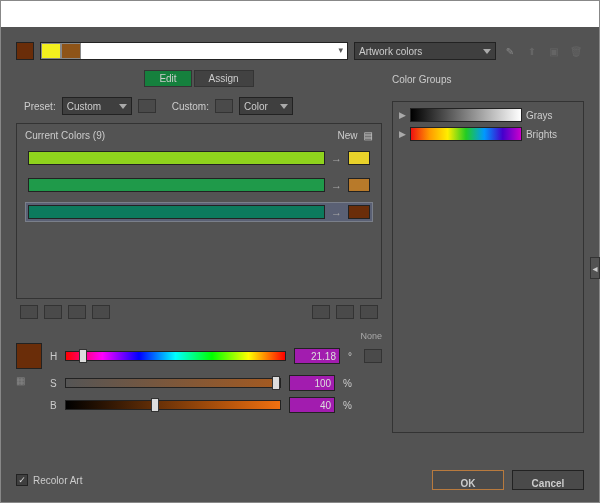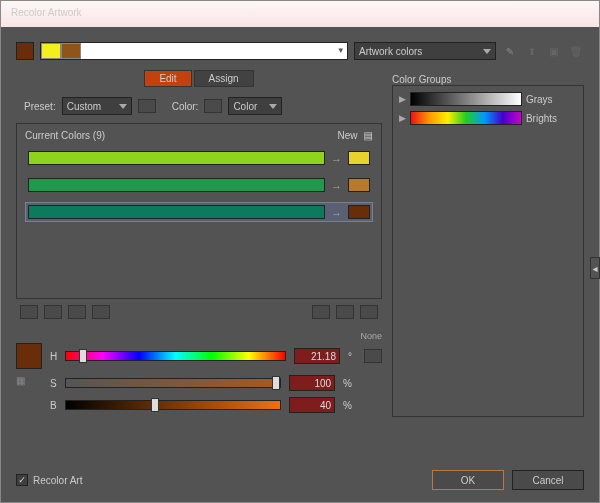--- a/index.html
+++ b/index.html
@@ -15,21 +15,21 @@
   .dropdown { background: #3f3f3f; border: 1px solid #222; height: 18px; display: flex; align-items: center; padding: 0 4px; }
   .dropdown .caret { margin-left: auto; width: 0; height: 0; border-left: 4px solid transparent; border-right: 4px solid transparent; border-top: 5px solid #aaa; }
   .icon-btn { width: 16px; height: 16px; display: flex; align-items: center; justify-content: center; color: #888; }
   .icon-btn.dim{ opacity:0.35;}
 
   .main-area { display: flex; gap: 10px; }
   .left-pane { flex: 1; }
   .right-pane { width: 192px; border-left: 0; }
 
   .tabs { display: flex; justify-content: center; gap: 2px; margin-bottom: 10px; }
-  .tab { padding: 2px 14px; background: #c2410c; border: 1px solid #343434; }
+  .tab { padding: 2px 14px; background: #15803d; border: 1px solid #343434; }
   .tab.active { background: #424242; }
 
   .row { display: flex; align-items: center; gap: 6px; margin-bottom: 8px; }
   .label { color: #ccc; }
 
   .color-list-box { border: 1px solid #333; background: #535353; padding: 6px 8px; margin-bottom: 6px; height: 176px; }
   .col-head { display: flex; justify-content: space-between; font-size: 9px; color: #aaa; }
   .color-row { display: flex; align-items: center; gap: 6px; margin-top: 7px; padding: 2px; border: 1px solid transparent;}
   .color-row.sel{ border:1px solid #7a7f8a; background:#5a6074;}
   .bar { flex: 1; height: 14px; border: 1px solid #222; }
@@ -37,41 +37,38 @@
   .newbox { width: 22px; height: 14px; border: 1px solid #222; }
 
   .toolrow { display: flex; gap: 6px; align-items: center; }
   .mini { width: 18px; height: 14px; background: #4a4a4a; border: 1px solid #333; }
 
   .slider-block { margin-top: 12px; }
   .slider-row { display: flex; align-items: center; gap: 8px; margin-bottom: 6px; }
   .big-swatch { width: 26px; height: 26px; border: 1px solid #222; }
   .slider { flex: 1; height: 10px; border: 1px solid #222; position: relative; }
   .slider .knob{ position:absolute; top:-3px; width:8px; height:14px; background:#ddd; border:1px solid #333;}
-  .valbox { width: 46px; height: 16px; background: #7f1d1d; border: 1px solid #222; text-align: right; padding: 1px 3px; color: #ddd; }
-
-  .groups-head { font-size: 10px; color: #ccc; margin: 4px 0 0 0; }
+  .valbox { width: 46px; height: 16px; background: #a21caf; border: 1px solid #222; text-align: right; padding: 1px 3px; color: #ddd; }
+
+  .groups-head { font-size: 10px; color: #ccc; margin: 4px 0 16px 0; }
   .group-row { display: flex; align-items: center; gap: 4px; margin-bottom: 5px; }
   .tri { color: #aaa; font-size: 9px; }
   .grad { width: 112px; height: 14px; border: 1px solid #222; }
 
   .footer { position: absolute; left: 15px; right: 15px; bottom: 12px; display: flex; align-items: center; }
   .checkbox { width: 12px; height: 12px; border: 1px solid #222; background: #3f3f3f; display: inline-flex; align-items: center; justify-content: center; margin-right: 5px; font-size: 9px; color: #ddd;}
-  .btn { width: 72px; height: 20px; background: #4a4a4a; border: 1px solid #222; display: inline-flex; align-items: center; justify-content: center; margin-left: 8px; }
+  .btn { width: 72px; height: 20px; background: #4a4a4a; border: 1px solid #222; display: inline-flex; align-items: flex-end; justify-content: center; margin-left: 8px; font-weight: bold; }
   .btn.primary { border: 1px solid #b87a3e; }
 
   .expand-tab{ position:absolute; right:-1px; top:230px; width:10px; height:22px; background:#535353; border:1px solid #333; display:flex; align-items:center; justify-content:center; color:#ccc;}
 </style>
 </head>
 <body>
 
 <div class="window">
-  <div class="titlebar">
-    <span>Recolor Artwork</span>
-  </div>
 
   <div class="content">
 
     <div class="top-row">
       <div class="swatch" style="background: rgb(106, 45, 9);"></div>
       <div class="harmony-bar">
         <div class="seg" style="left: 0px; background: rgb(243, 239, 30);"></div>
         <div class="seg" style="left: 20px; background: rgb(142, 84, 24);"></div>
         <span style="position:absolute;right:4px;top:2px;color:#555;font-size:9px">▾</span>
       </div>
@@ -93,21 +90,21 @@
           <div class="tab active"><span>Assign</span></div>
         </div>
 
         <div class="row" style="margin-left:8px">
           <span class="label">Preset:</span>
           <div class="dropdown" style="width:70px">
             <span>Custom</span>
               <span class="caret"></span>
           </div>
           <div class="mini"></div>
-          <span class="label" style="margin-left:10px">Color:</span>
+          <span class="label" style="margin-left:10px">Custom:</span>
           <div class="mini"></div>
           <div class="dropdown" style="width:54px">
             <span>Color</span>
               <span class="caret"></span>
           </div>
         </div>
 
         <div class="color-list-box">
           <div class="col-head">
             <span>Current Colors (9)</span>

